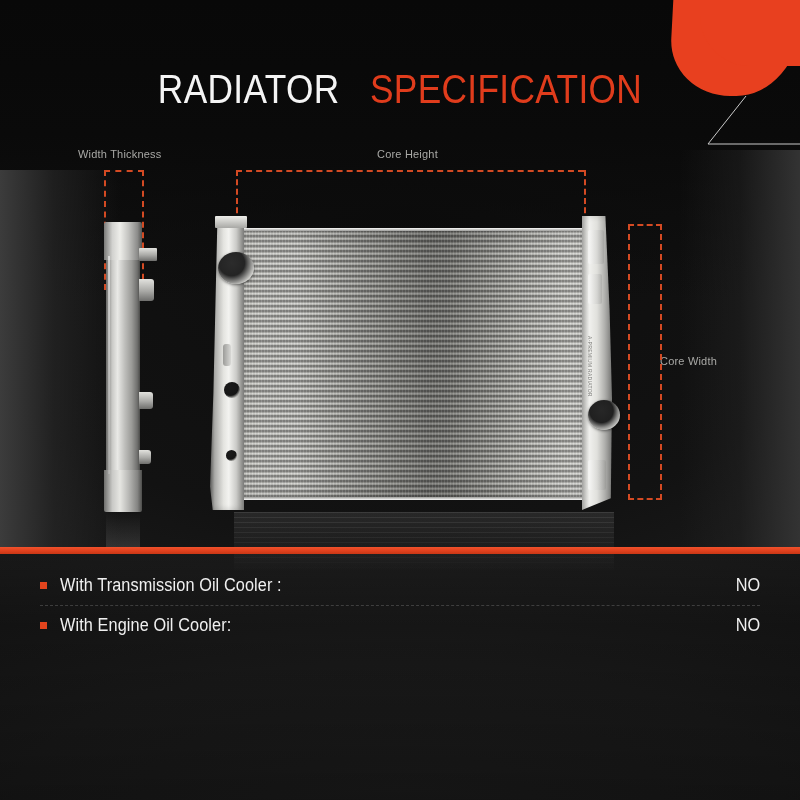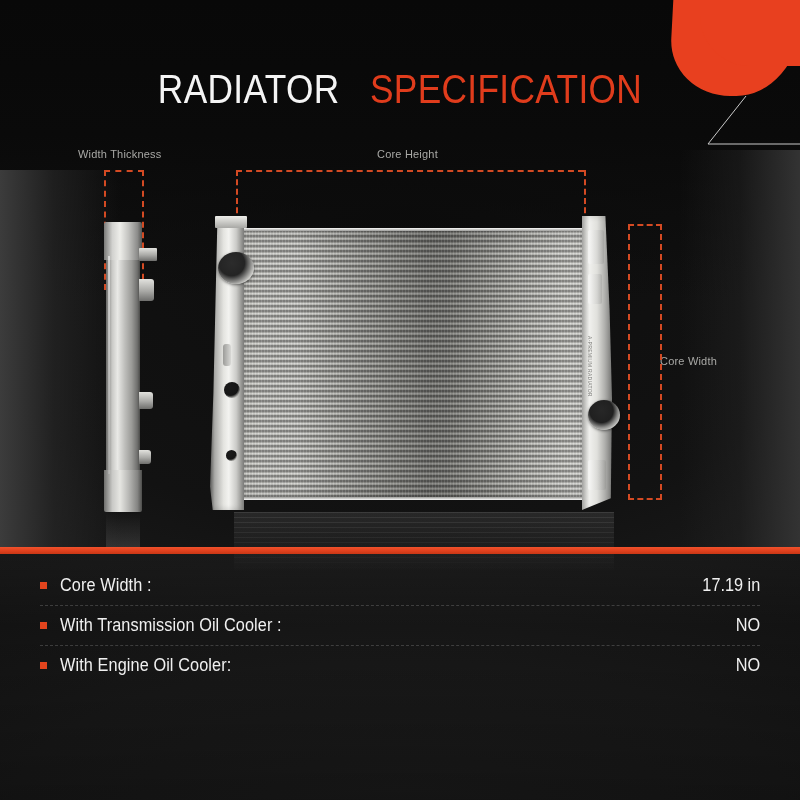--- a/index.html
+++ b/index.html
@@ -304,25 +304,20 @@
     <div class="dash-v" style="left:660px;top:84px;height:276px;"></div>
     <div class="dash-h" style="left:628px;top:84px;width:34px;"></div>
     <div class="dash-h" style="left:628px;top:358px;width:34px;"></div>
   </div>
 
   <div class="divider"></div>
 
   <div class="spec">
 
 
-    <div class="spec-row">
-      <span class="bullet"></span>
-      <span class="spec-label">Core Width :</span>
-      <span class="spec-value">17.19 in</span>
-    </div>
 
 
     <div class="spec-row">
       <span class="bullet"></span>
       <span class="spec-label">With Transmission Oil Cooler :</span>
       <span class="spec-value">NO</span>
     </div>
 
     <div class="spec-row">
       <span class="bullet"></span>

